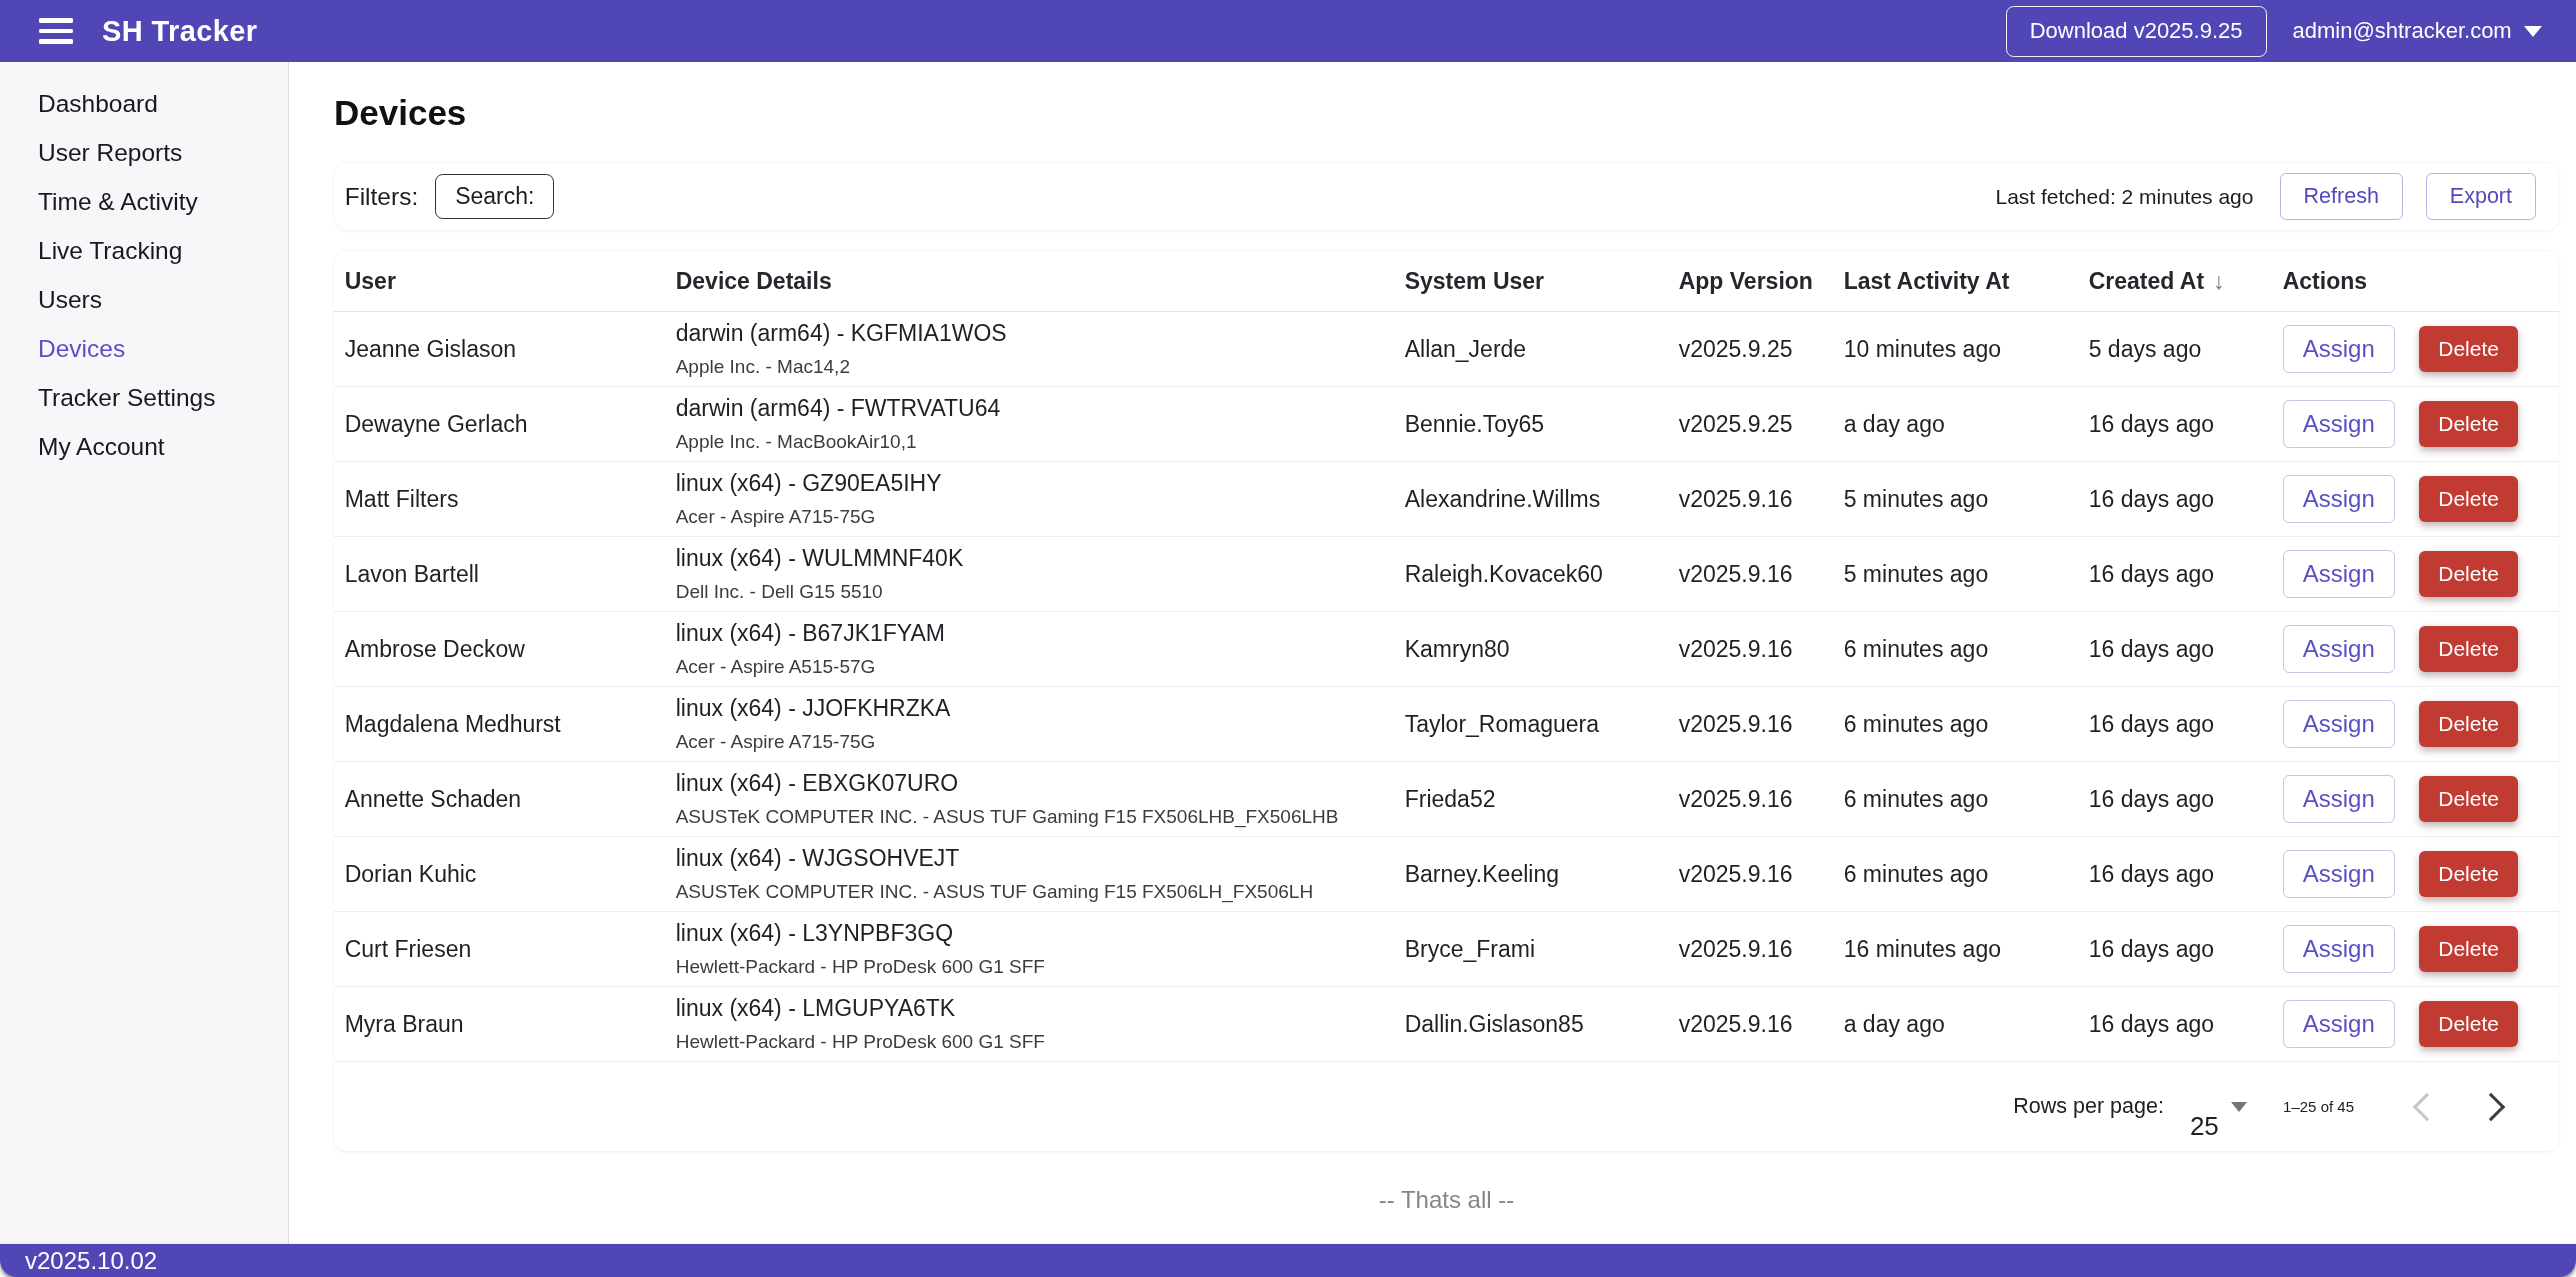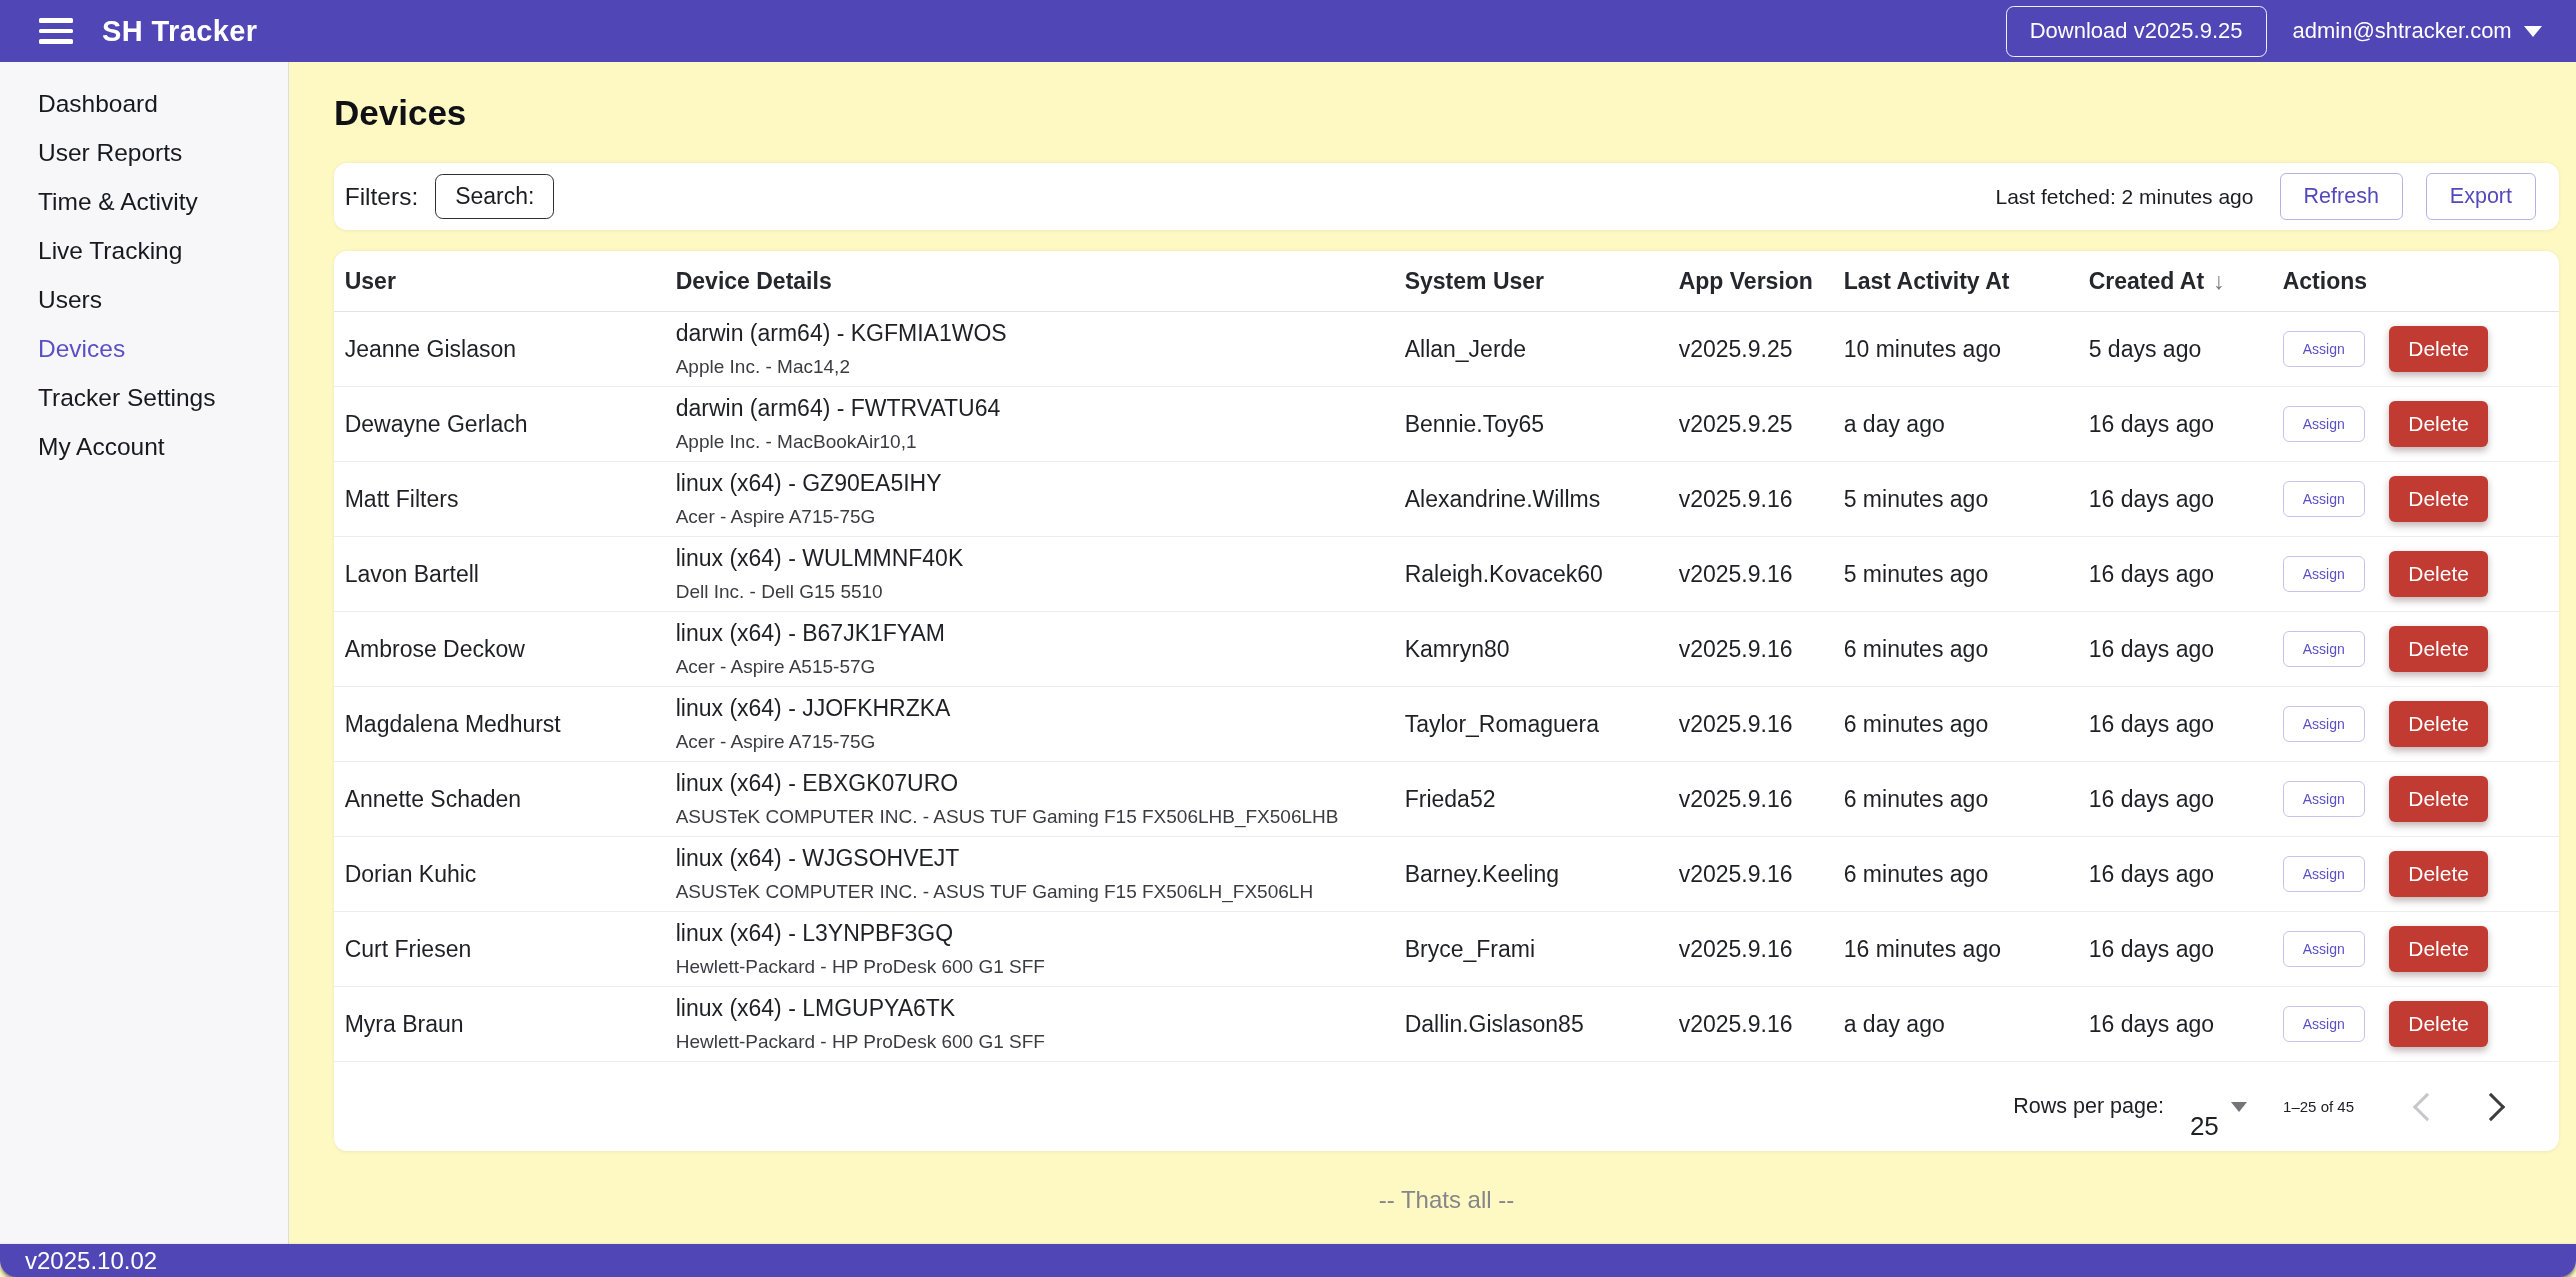--- a/index.html
+++ b/index.html
@@ -1,18 +1,18 @@
 <!DOCTYPE html>
 <html style="font-size:12.3px"><head>
 <meta charset="utf-8">
 <style>
   * { margin:0; padding:0; box-sizing:border-box; }
   html,body { background:#e9e9ee; }
   body { font-family:"Liberation Sans", sans-serif; }
-  .screen { position:relative; width:2576px; height:1277px; background:#fef9c3; overflow:hidden; }
+  .screen { position:relative; width:2576px; height:1277px; background:#ffffff; overflow:hidden; }
 
   
   .topbar { position:absolute; top:0; left:0; right:0; height:62px; background:#5046b5;
             display:flex; align-items:center; padding:0 34px 0 39px; color:#fff; z-index:5; }
   .hamburger { width:34px; height:26px; display:flex; flex-direction:column; justify-content:space-between; cursor:pointer; }
   .hamburger span { display:block; height:4.6px; background:#fff; border-radius:1.5px; }
   .app-title { margin-left:29px; font-size:29px; font-weight:700; letter-spacing:0.4px; }
   .topbar-right { margin-left:auto; display:flex; align-items:center; gap:26px; }
   .download-btn { background:transparent; border:1.5px solid #f2f1fa; border-radius:7.7px; color:#fff;
                   font-family:inherit; font-size:22px; padding:11.5px 23px; cursor:pointer; }
@@ -49,21 +49,21 @@
   .grid-cols { display:grid; grid-template-columns:331px 729px 274px 165px 245px 194px 1fr; align-items:center; }
   .thead { height:61px; border-bottom:1.5px solid #e2e2e7; font-size:23px; font-weight:700; color:#26272c; padding-left:10.7px; }
   .th { display:flex; align-items:center; gap:9.2px; }
   .sort-arrow { font-size:23px; color:#77777c; font-weight:400; }
   .trow { height:75px; border-bottom:1.5px solid #ededf1; font-size:23px; color:#1f2025; padding-left:10.7px; }
   .td-device { display:flex; flex-direction:column; justify-content:center; gap:8.4px; }
   .dev-line1 { font-size:23px; color:#1f2025; }
   .dev-line2 { font-size:19px; color:#3b3c42; }
   .td-actions { display:flex; align-items:center; gap:24.5px; padding-right:15.3px; }
   .assign-btn { background:#fff; border:1.5px solid #c8c3ea; border-radius:6.1px; color:#5a50c5;
-                font-family:inherit; font-size:14px; padding:9.2px 19px; cursor:pointer; }
+                font-family:inherit; font-size:24px; padding:9.2px 19px; cursor:pointer; }
   .delete-btn { background:#c23b33; border:none; border-radius:6.1px; color:#fff;
                 font-family:inherit; font-size:21px; padding:10.7px 19px; cursor:pointer;
                 box-shadow:0 3.8px 7px rgba(60,20,20,0.30); }
 
   
   .pagination { height:89px; display:flex; align-items:center; justify-content:flex-end;
                 padding-right:58px; font-size:21.5px; color:#202126; }
   .rpp-select { display:flex; align-items:center; gap:12.3px; margin-left:26px; cursor:pointer; }
   .rpp-value { font-size:26px;margin-top:40px; }
   .caret-small { width:0; height:0; border-left:8.4px solid transparent; border-right:8.4px solid transparent;

